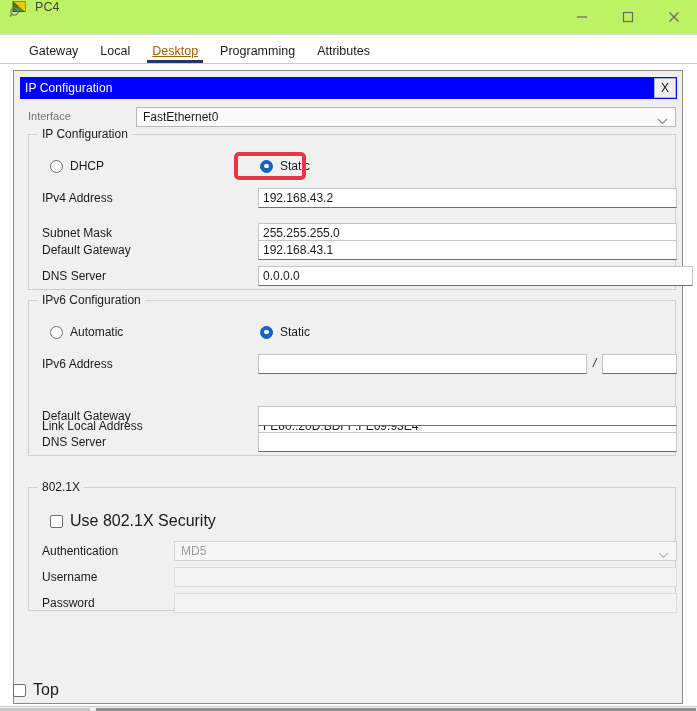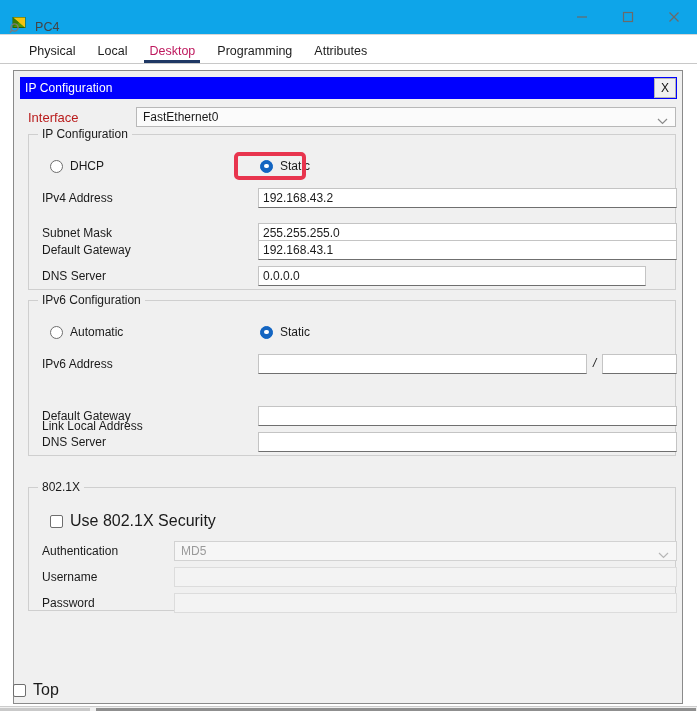--- a/index.html
+++ b/index.html
@@ -13,23 +13,23 @@
     overflow: hidden;
     font-family: "Liberation Sans", sans-serif;
     font-size: 12px;
     color: #1a1a1a;
     position: relative;
   }
 
   
   .titlebar {
     height: 34px;
-    background: #0ea5e9;
-    display: flex;
-    align-items: flex-end;
+    background: #bef264;
+    display: flex;
+    align-items: flex-start;
     border-bottom: 1px solid #d6d6d6;
     position: relative;
   }
   .app-icon {
     width: 18px;
     height: 18px;
     margin-left: 9px;
     margin-right: 8px;
     position: relative;
     flex: 0 0 auto;
@@ -65,21 +65,21 @@
     border-bottom: 1px solid #c8c8c8;
     box-sizing: border-box;
   }
   .tab {
     font-size: 12.5px;
     color: #1c1c1c;
     padding: 0 11px 5px 11px;
     position: relative;
     white-space: nowrap;
   }
-  .tab.active { color: #be185d; }
+  .tab.active { color: #a16207; text-decoration: underline; }
   .tab.active::after {
     content: "";
     position: absolute;
     left: 6px; right: 6px; bottom: 0;
     height: 3px;
     background: #1f3864;
   }
 
   
   .content {
@@ -128,21 +128,21 @@
   }
 
   
   .iface-row {
     position: absolute;
     left: 14px; top: 36px;
     width: 648px; height: 20px;
   }
   .iface-label {
     position: absolute; left: 0; top: 3px;
-    font-size: 13px; color: #b91c1c;
+    font-size: 11px; color: #737373;
   }
   .combo {
     position: absolute;
     left: 108px; top: 0;
     width: 540px; height: 20px;
     background: #fbfbfb;
     border: 1px solid #b8b8b8;
     box-sizing: border-box;
     display: flex;
     align-items: center;
@@ -302,21 +302,21 @@
     <div class="winbtn">
       <svg width="12" height="12" viewBox="0 0 12 12">
         <line x1="1.5" y1="1.5" x2="10.5" y2="10.5" stroke="#6a6a6a" stroke-width="1.2"></line>
         <line x1="10.5" y1="1.5" x2="1.5" y2="10.5" stroke="#6a6a6a" stroke-width="1.2"></line>
       </svg>
     </div>
   </div>
 </div>
 
 <div class="tabstrip">
-  <div class="tab">Physical</div>
+  <div class="tab">Gateway</div>
   <div class="tab">Local</div>
   <div class="tab active">Desktop</div>
   <div class="tab">Programming</div>
   <div class="tab">Attributes</div>
 </div>
 
 <div class="content">
 
   <div class="dlg-header">
     <span class="dlg-header-title">IP Configuration</span>
@@ -354,21 +354,21 @@
     <div class="frow" style="top:88px; width:100%;">
       <span class="flabel">Subnet Mask</span>
       <div class="finput" style="left:229px; width:419px;">255.255.255.0</div>
     </div>
     <div class="frow" style="top:105px; width:100%;">
       <span class="flabel">Default Gateway</span>
       <div class="finput" style="left:229px; width:419px;">192.168.43.1</div>
     </div>
     <div class="frow" style="top:131px; width:100%;">
       <span class="flabel">DNS Server</span>
-      <div class="finput" style="left:229px; width:388px;">0.0.0.0</div>
+      <div class="finput" style="left:229px; width:435px;">0.0.0.0</div>
     </div>
   </div>
 
   <div class="group" id="grp-ipv6">
     <span class="legend">IPv6 Configuration</span>
 
     <div class="radio" style="left:21px; top:24px;">
       <span class="rb"></span>
       <span class="rlabel">Automatic</span>
     </div>
@@ -378,20 +378,21 @@
     </div>
 
     <div class="frow" style="top:53px; width:100%;">
       <span class="flabel">IPv6 Address</span>
       <div class="finput" style="left:229px; width:329px;"></div>
       <span class="slash" style="left:564px;">/</span>
       <div class="finput" style="left:573px; width:75px;"></div>
     </div>
     <div class="frow" style="top:79px; width:100%;margin-top:36px;">
       <span class="flabel">Link Local Address</span>
+      <div class="finput" style="left:229px; width:419px;">FE80::20D:BDFF:FE69:93E4</div>
     </div>
     <div class="frow" style="top:105px; width:100%;">
       <span class="flabel">Default Gateway</span>
       <div class="finput" style="left:229px; width:419px;"></div>
     </div>
     <div class="frow" style="top:131px; width:100%;">
       <span class="flabel">DNS Server</span>
       <div class="finput" style="left:229px; width:419px;"></div>
     </div>
   </div>

